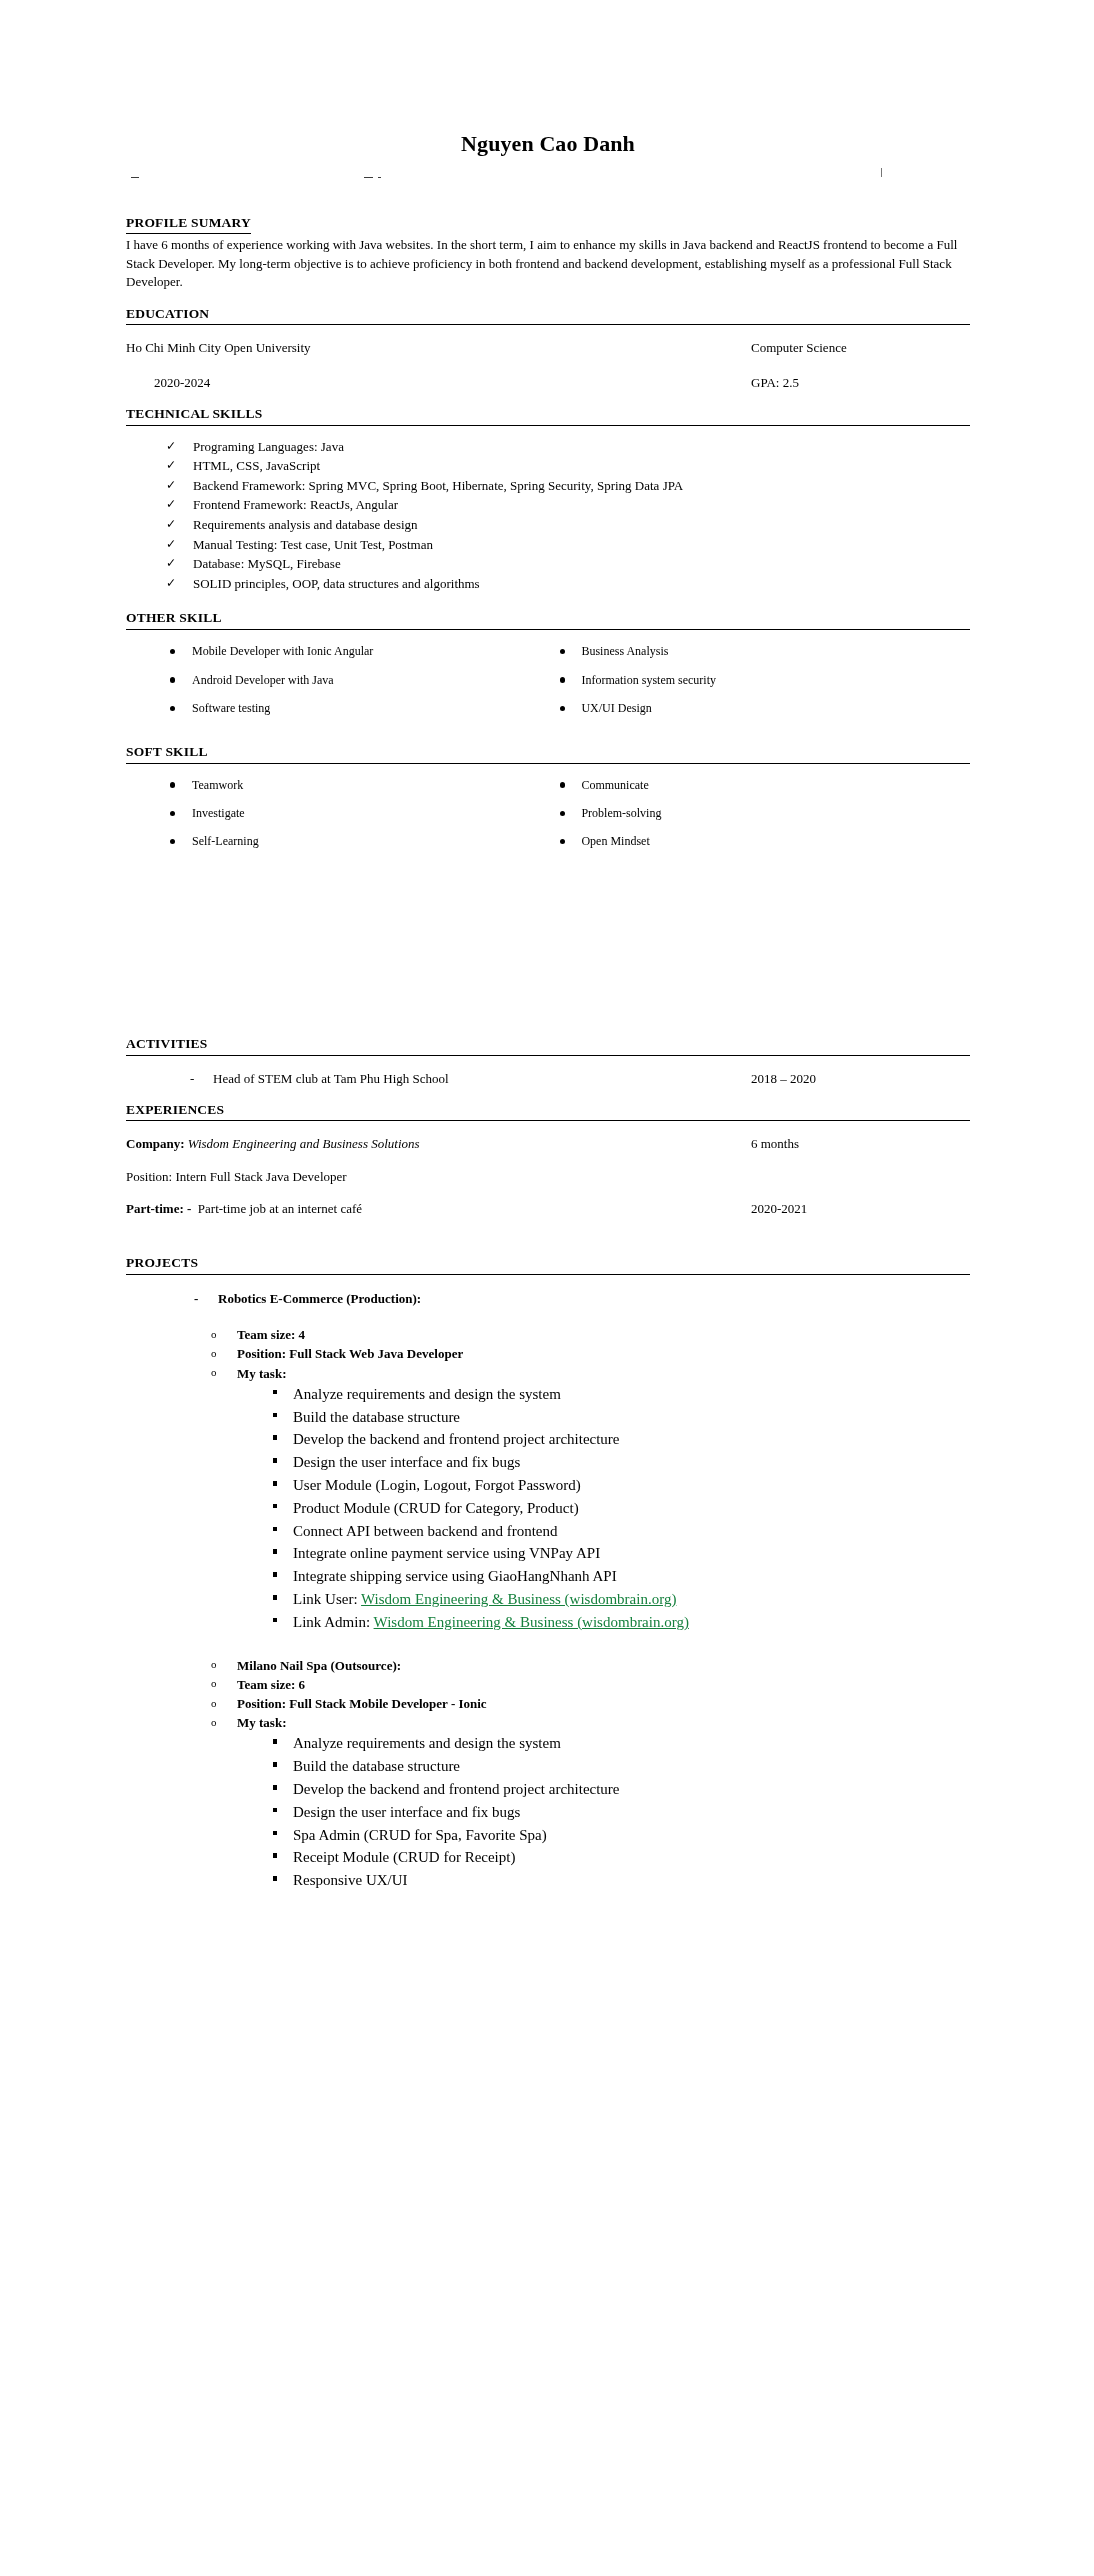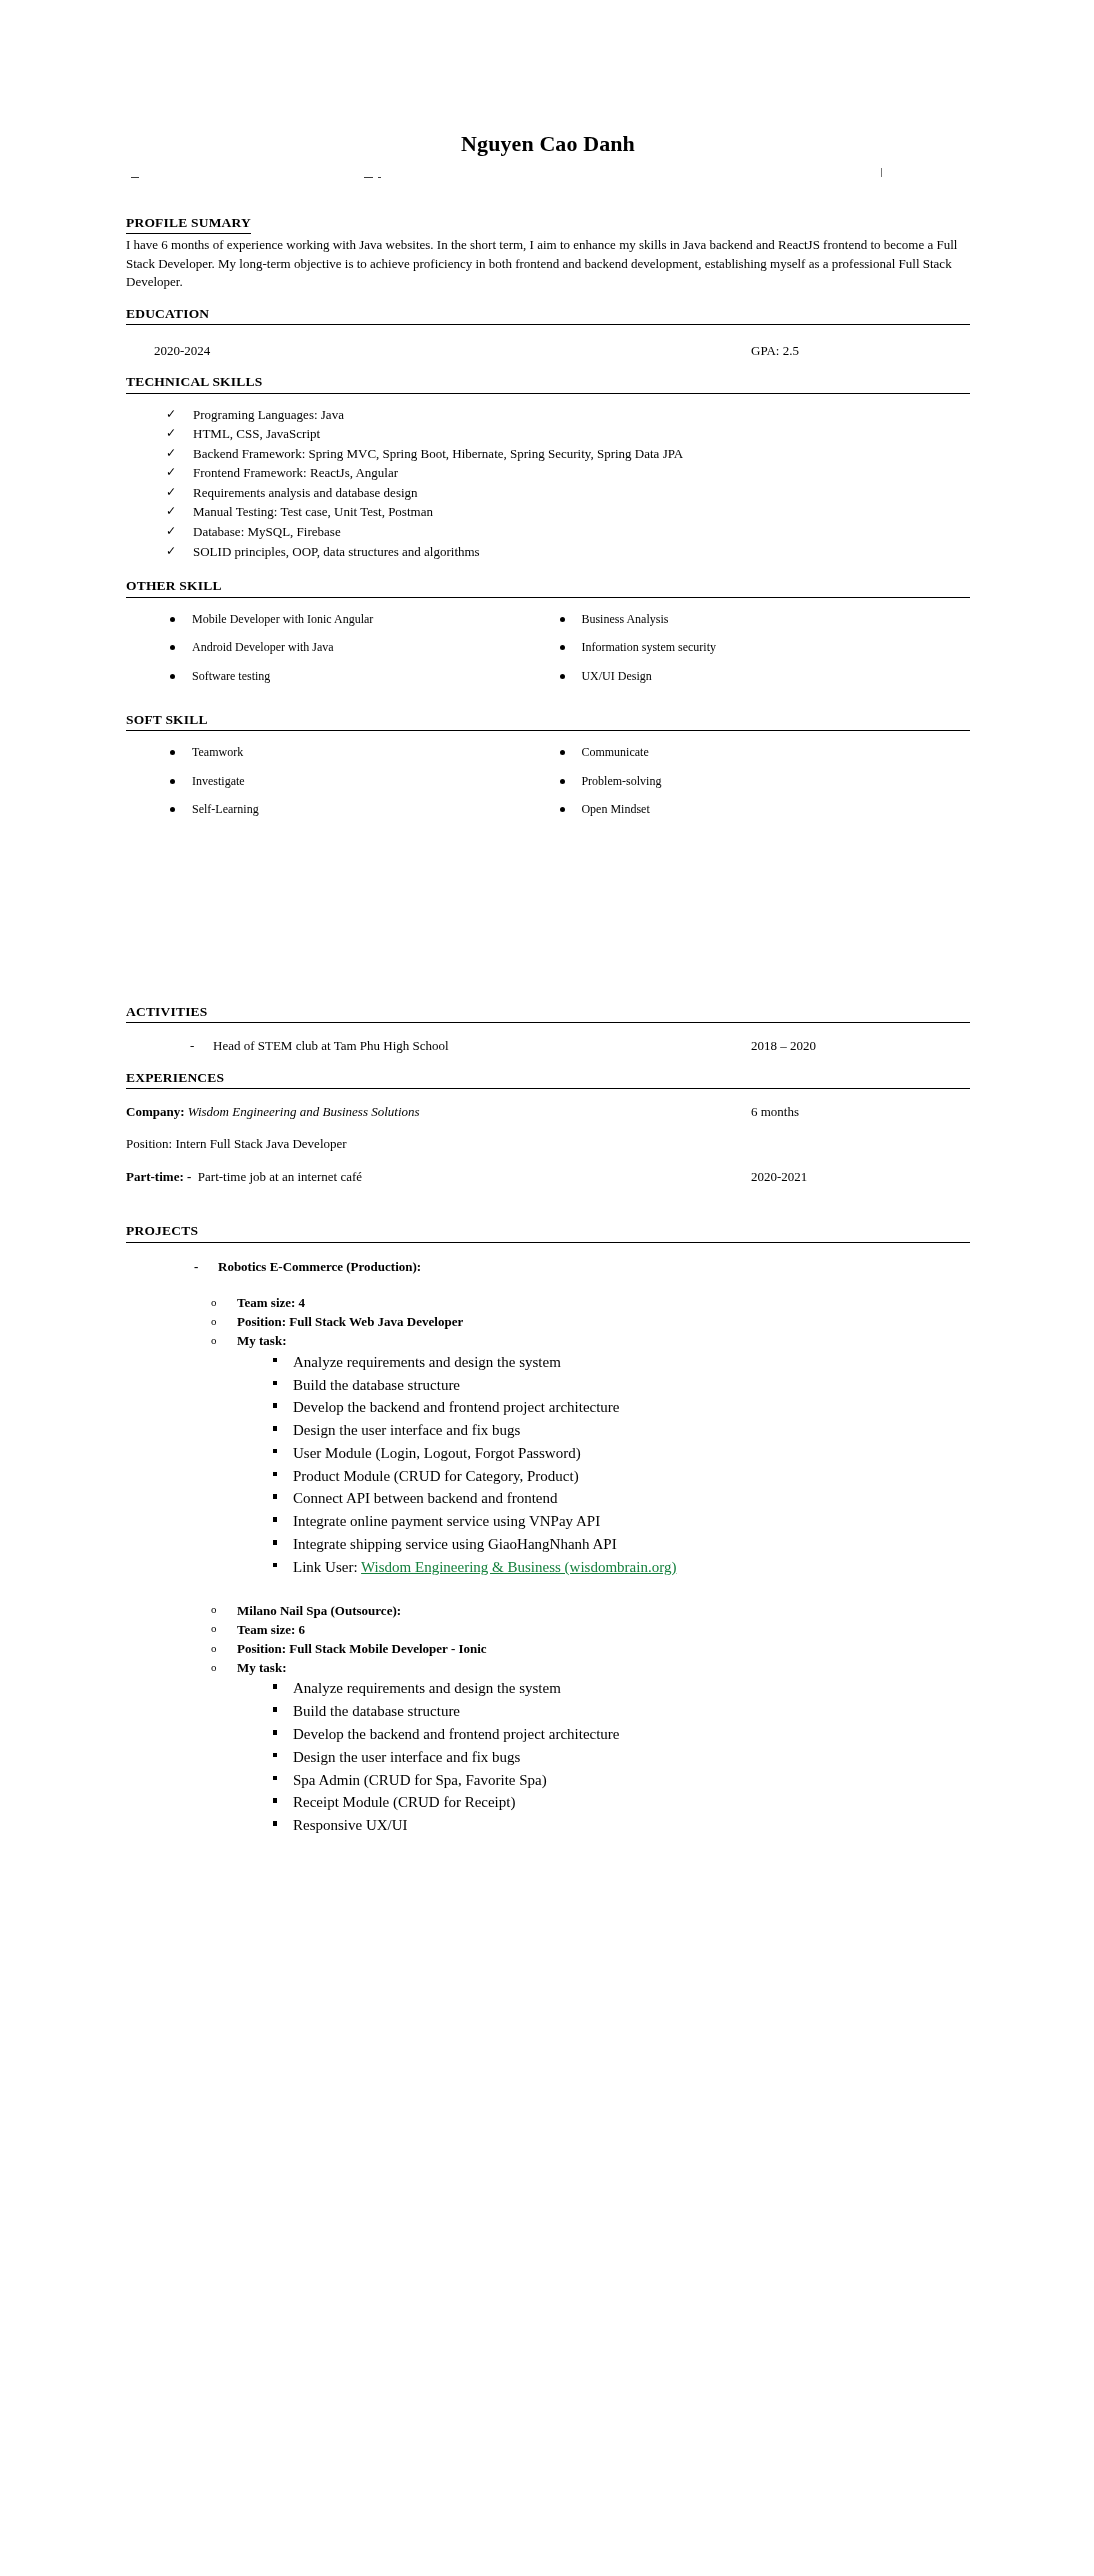--- a/index.html
+++ b/index.html
@@ -265,20 +265,24 @@
     <div class="sec" style="margin-top:22px;">
       <div style="line-height:0;">
         <span class="sec-title underline-tight">PROFILE SUMARY</span>
       </div>
       <p class="body">I have 6 months of experience working with Java websites. In the short term, I aim to enhance my skills in Java backend and ReactJS frontend to become a Full Stack Developer. My long-term objective is to achieve proficiency in both frontend and backend development, establishing myself as a professional Full Stack Developer.</p>
     </div>
 
     <div class="sec" style="margin-top:14px;">
       <div class="sec-title">EDUCATION</div>
       <hr class="rule">
+      <div class="row2 edu-line1">
+        <span class="left">Ho Chi Minh City Open University</span>
+        <span class="right">Computer Science</span>
+      </div>
       <div class="row2 edu-line2">
         <span class="left">2020-2024</span>
         <span class="right">GPA: 2.5</span>
       </div>
     </div>
 
     <div class="sec" style="margin-top:14px;">
       <div class="sec-title">TECHNICAL SKILLS</div>
       <hr class="rule">
       <ul class="checklist">
@@ -390,20 +394,21 @@
             <li><span class="sq"></span><span>Analyze requirements and design the system</span></li>
             <li><span class="sq"></span><span>Build the database structure</span></li>
             <li><span class="sq"></span><span>Develop the backend and frontend project architecture</span></li>
             <li><span class="sq"></span><span>Design the user interface and fix bugs</span></li>
             <li><span class="sq"></span><span>User Module (Login, Logout, Forgot Password)</span></li>
             <li><span class="sq"></span><span>Product Module (CRUD for Category, Product)</span></li>
             <li><span class="sq"></span><span>Connect API between backend and frontend</span></li>
             <li><span class="sq"></span><span>Integrate online payment service using VNPay API</span></li>
             <li><span class="sq"></span><span>Integrate shipping service using GiaoHangNhanh API</span></li>
             <li><span class="sq"></span><span>Link User: </span><a class="doclink" href="#">Wisdom Engineering &amp; Business (wisdombrain.org)</a></li>
+            <li><span class="sq"></span><span>Link Admin: </span><a class="doclink" href="#">Wisdom Engineering &amp; Business (wisdombrain.org)</a></li>
           </ul>
         </li>
       </ul>
 
       <div class="gap-md"></div>
 
       <ul class="circlelist" style="margin-top:5.2px;">
         <li><span class="circ">o</span><span>Milano Nail Spa (Outsource):</span></li>
         <li><span class="circ">o</span><span>Team size: 6</span></li>
         <li><span class="circ">o</span><span>Position: Full Stack Mobile Developer - Ionic</span></li>

